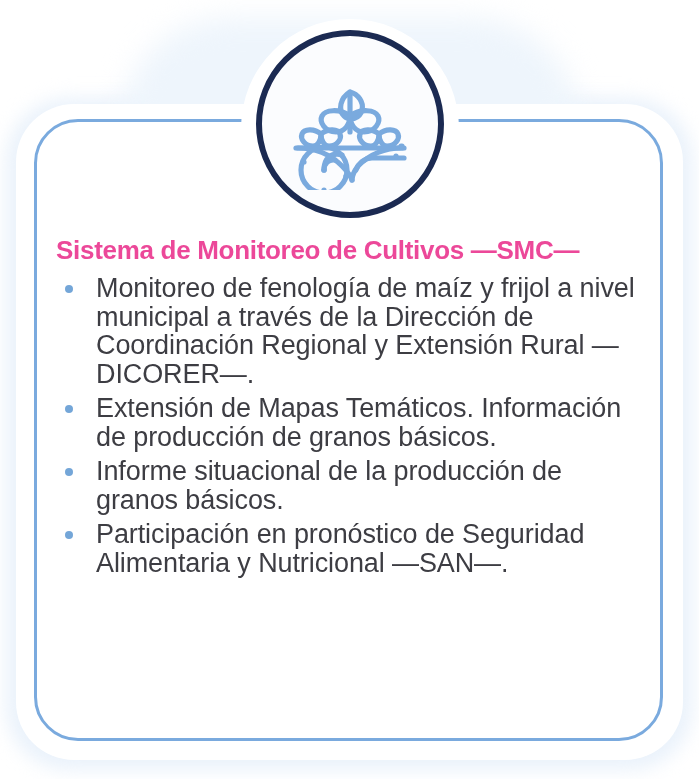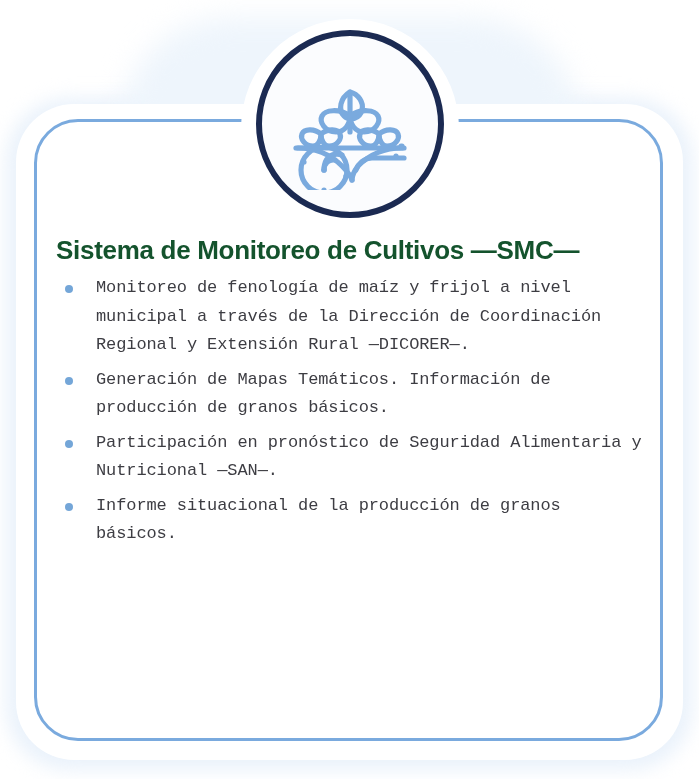--- a/index.html
+++ b/index.html
@@ -98,41 +98,40 @@
   .content {
     position: absolute;
     left: 56px;
     top: 234px;
     width: 594px;
   }
 
   .card-title {
     font-size: 26px;
     font-weight: 700;
-    color: #14532d;
+    color: #ec4899;
     letter-spacing: -0.3px;
     line-height: 32px;
     margin: 0 0 8px 0;
     white-space: nowrap;
   }
 
   ul.bullet-list {
     list-style: none;
     margin: 0;
     padding: 0;
   }
   ul.bullet-list li {
     position: relative;
     padding-left: 40px;
     margin: 0 0 6px 0;
-    font-size: 17px;
+    font-size: 27px;
     line-height: 28.5px;
     color: #3d3d43;
     letter-spacing: -0.1px;
-    font-family: Liberation Mono, monospace;
   }
   ul.bullet-list li .dot {
     position: absolute;
     left: 9px;
     top: 11px;
     width: 8px;
     height: 8px;
     border-radius: 50%;
     background: #74a6d8;
   }
@@ -187,26 +186,26 @@
 
   <div class="content">
     <h1 class="card-title">Sistema de Monitoreo de Cultivos —SMC—</h1>
     <ul class="bullet-list">
       <li>
         <span class="dot"></span>
         <span>Monitoreo de fenología de maíz y frijol a nivel municipal a través de la Dirección de Coordinación Regional y Extensión Rural —DICORER—.</span>
       </li>
       <li>
         <span class="dot"></span>
-        <span>Generación de Mapas Temáticos. Información de producción de granos básicos.</span>
+        <span>Extensión de Mapas Temáticos. Información de producción de granos básicos.</span>
+      </li>
+      <li>
+        <span class="dot"></span>
+        <span>Informe situacional de la producción de granos básicos.</span>
       </li>
       <li>
         <span class="dot"></span>
         <span>Participación en pronóstico de Seguridad Alimentaria y Nutricional —SAN—.</span>
-      </li>
-      <li>
-        <span class="dot"></span>
-        <span>Informe situacional de la producción de granos básicos.</span>
       </li>
     </ul>
   </div>
 
 </div>
 
 </body></html>

